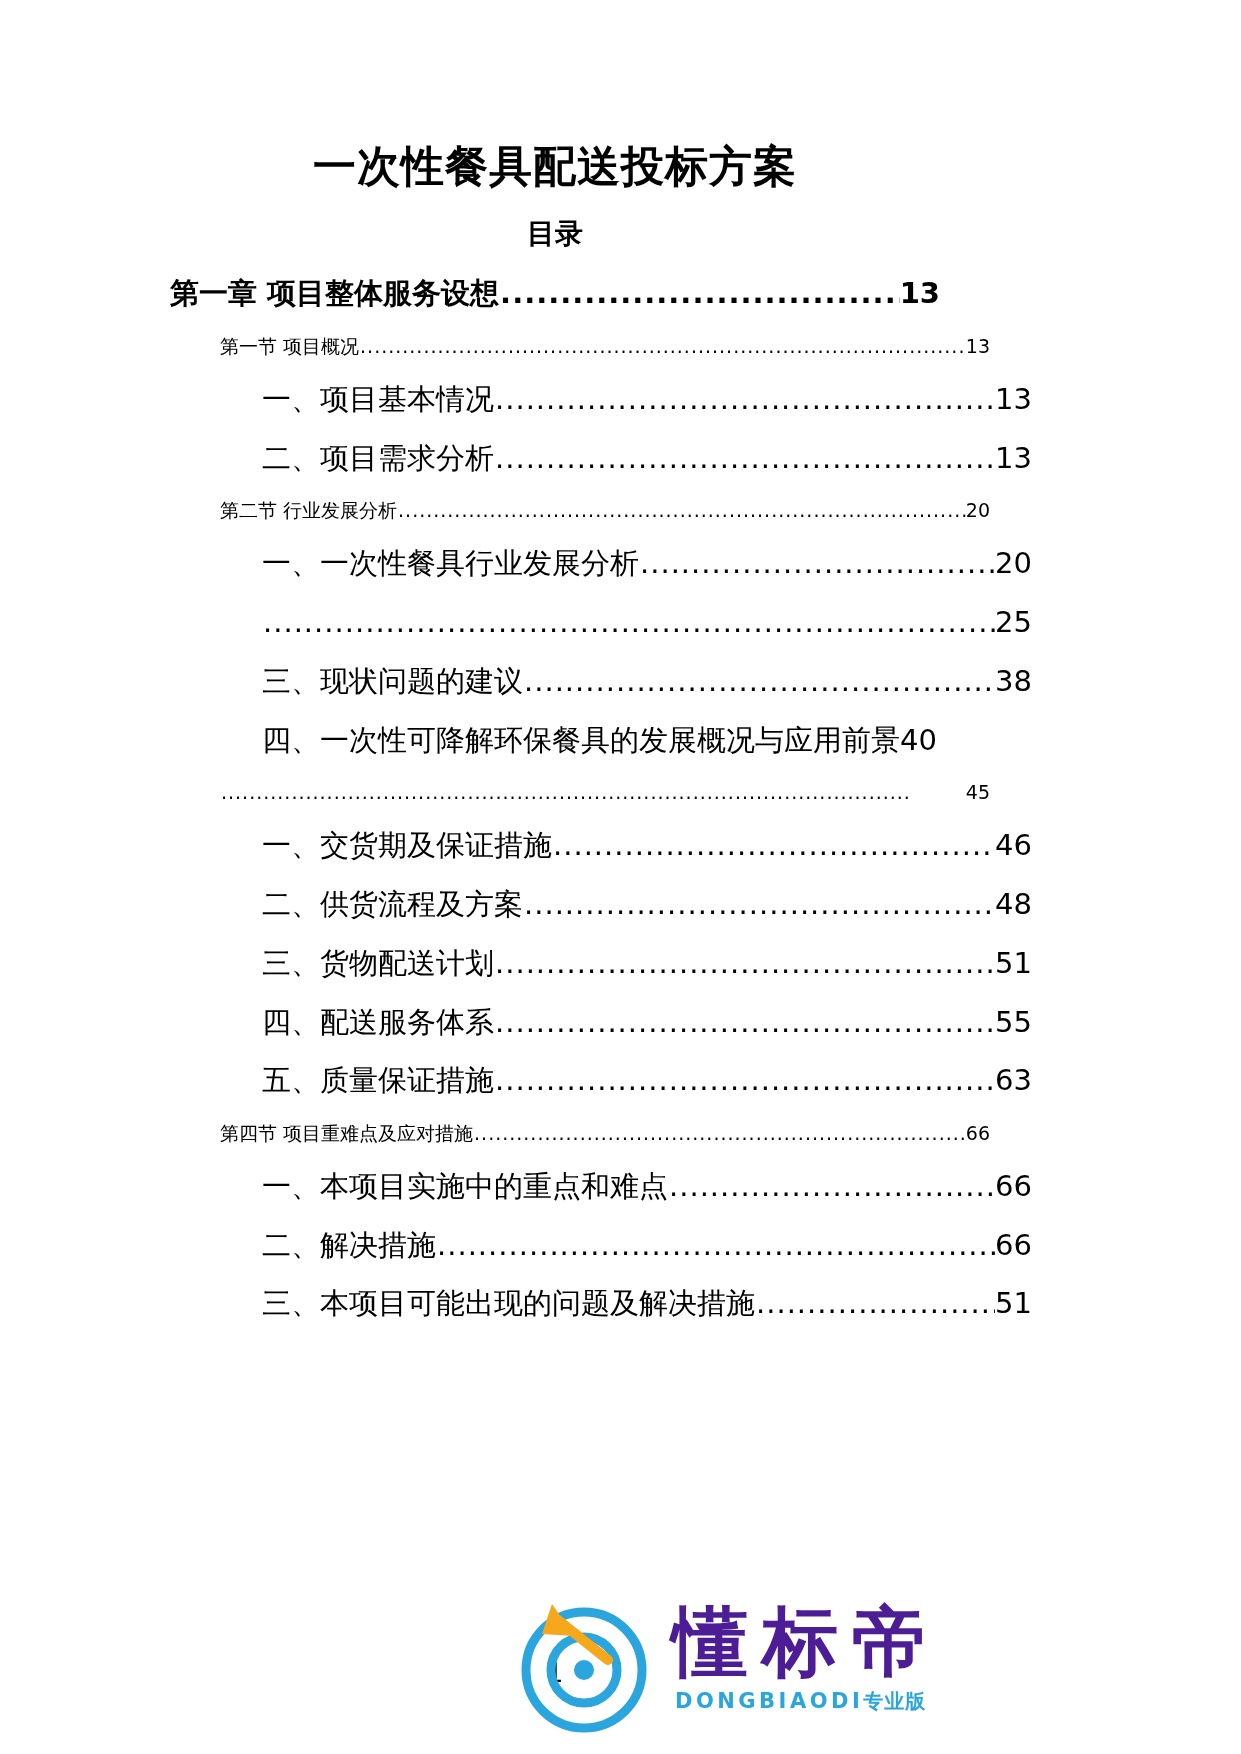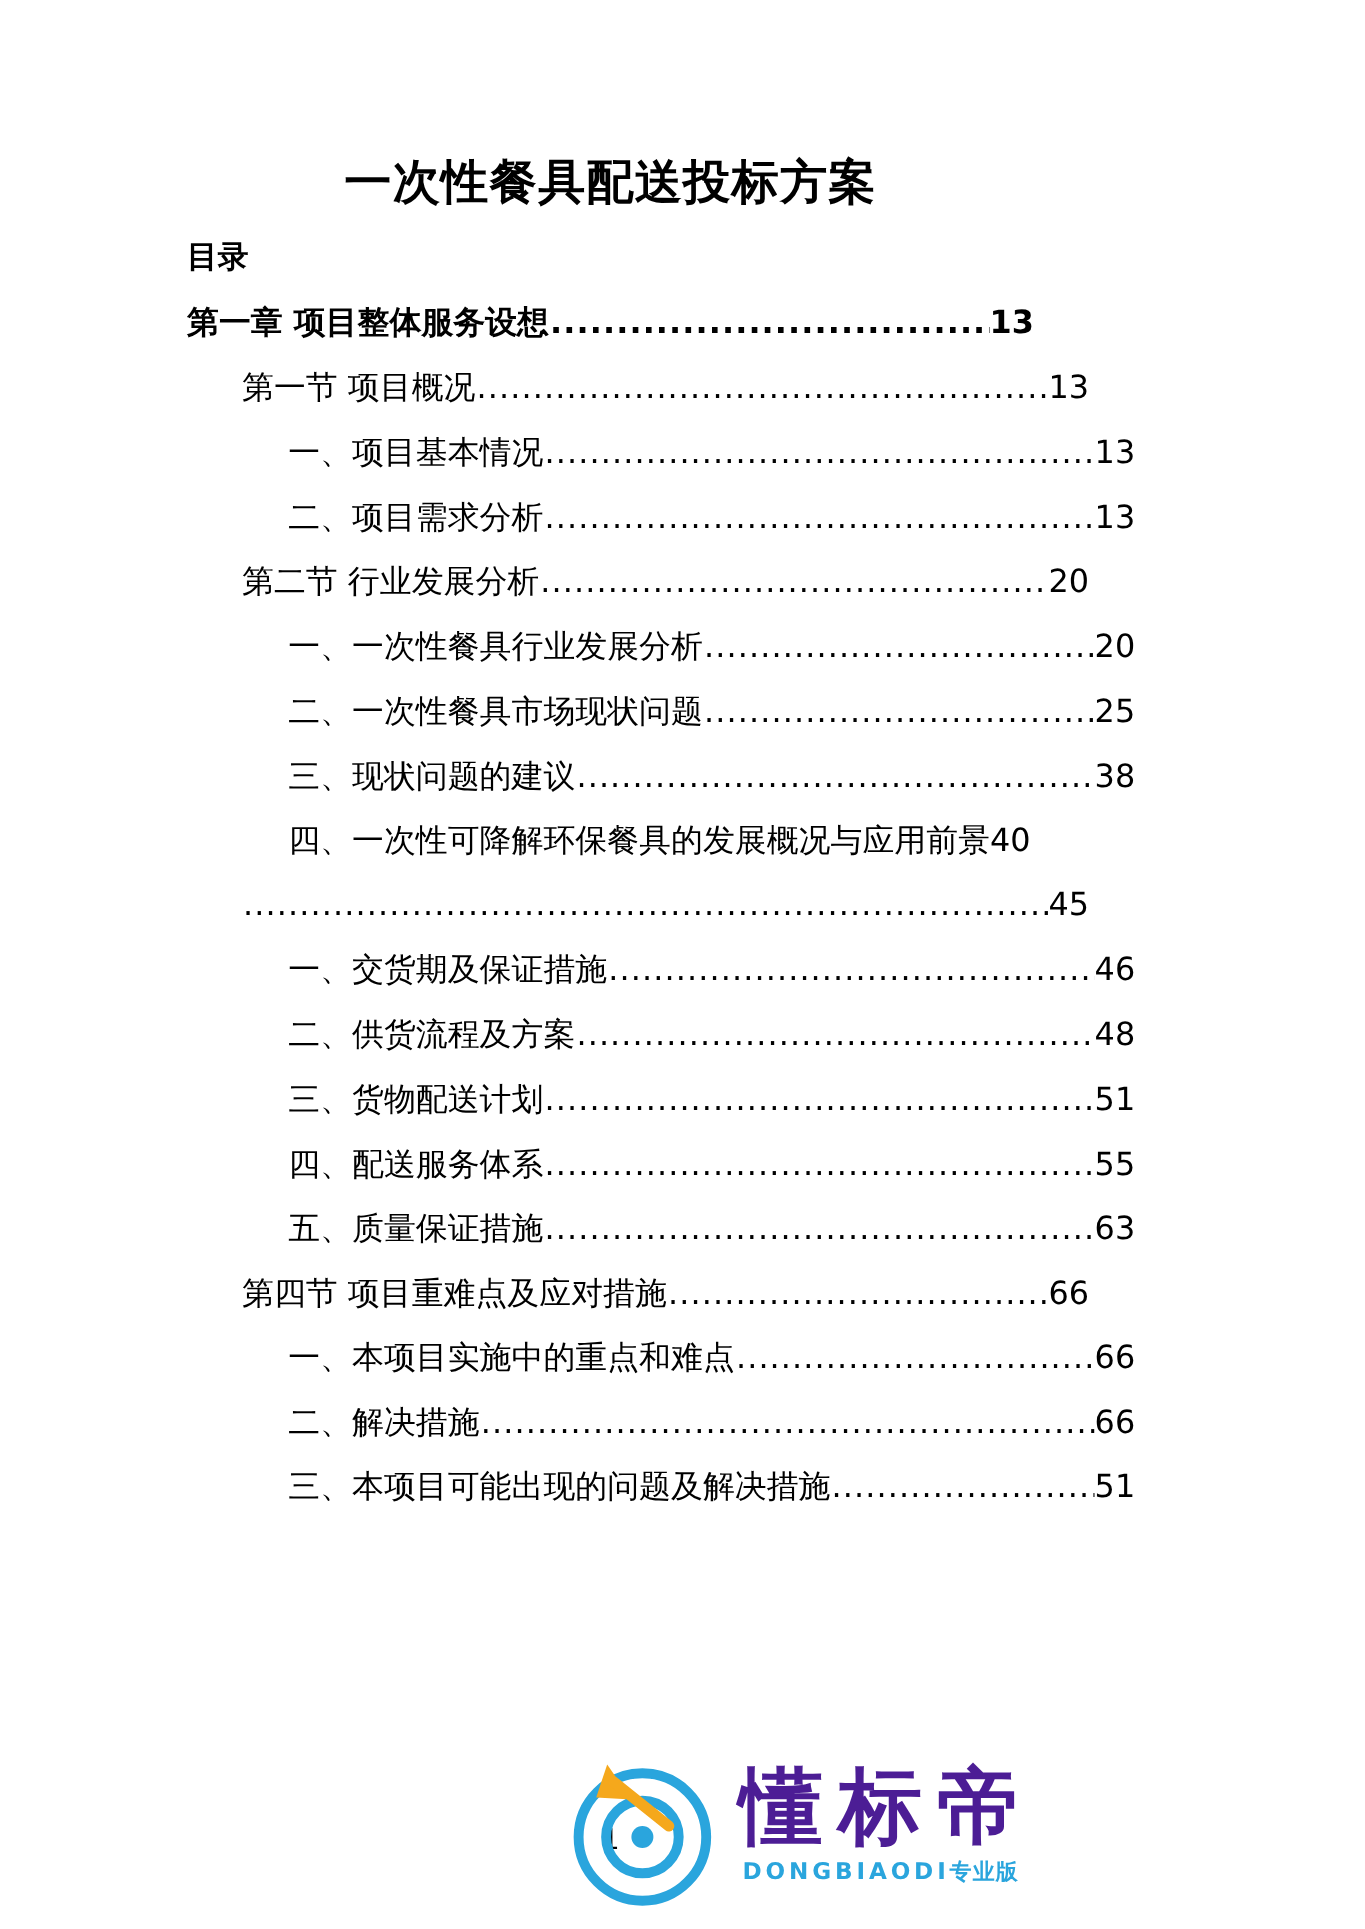--- a/index.html
+++ b/index.html
@@ -24,21 +24,21 @@
   }
   .doc-title {
     text-align: center;
     font-size: 43px;
     font-weight: bold;
     letter-spacing: 1px;
     margin: 0 0 22px 0;
     line-height: 1.25;
   }
   .toc-heading {
-    text-align: left;
+    text-align: center;
     font-size: 28px;
     font-weight: bold;
     margin: 0 0 24px 0;
     line-height: 1.3;
   }
   .toc {
     margin: 0;
     padding: 0;
   }
   .toc-entry {
@@ -67,21 +67,21 @@
   
   .lvl1 {
     font-size: 29px;
     font-weight: bold;
     margin-left: 0;
   }
   .lvl1 .dots { font-weight: bold; }
 
   
   .lvl2 {
-    font-size: 29px;
+    font-size: 19px;
     margin-left: 50px;
   }
   
   .lvl3 {
     font-size: 29px;
     margin-left: 92px;
   }
 
   .page-number {
     position: absolute;
@@ -168,21 +168,20 @@
         <span class="label">第二节 行业发展分析</span>
         <span class="dots">..................................................................................................</span>
         <span class="page-num">20</span>
       </div>
       <div class="toc-entry lvl3">
         <span class="label">一、一次性餐具行业发展分析</span>
         <span class="dots">..................................................................................................</span>
         <span class="page-num">20</span>
       </div>
       <div class="toc-entry lvl3">
-        <span class="label">二、一次性餐具市场现状问题</span>
         <span class="dots">..................................................................................................</span>
         <span class="page-num">25</span>
       </div>
       <div class="toc-entry lvl3">
         <span class="label">三、现状问题的建议</span>
         <span class="dots">..................................................................................................</span>
         <span class="page-num">38</span>
       </div>
       <div class="toc-entry lvl3 nodots">
         <span class="label">四、一次性可降解环保餐具的发展概况与应用前景</span>

